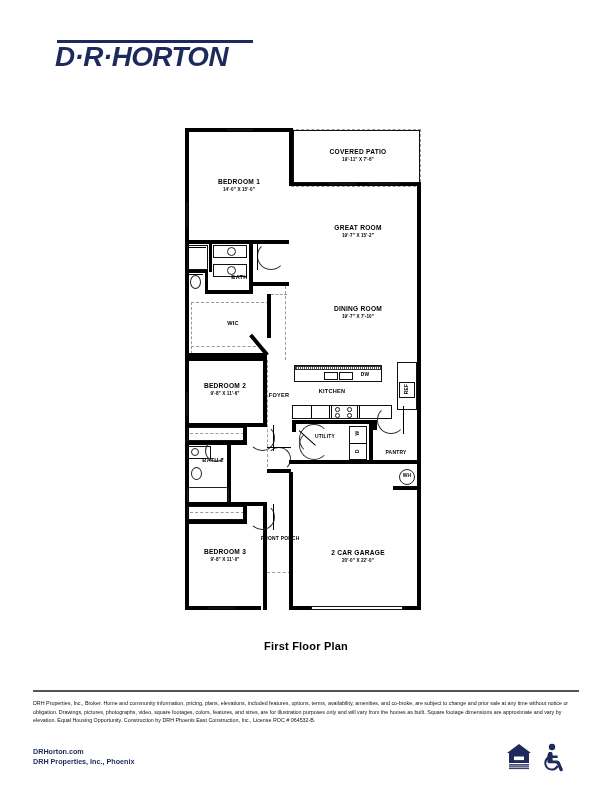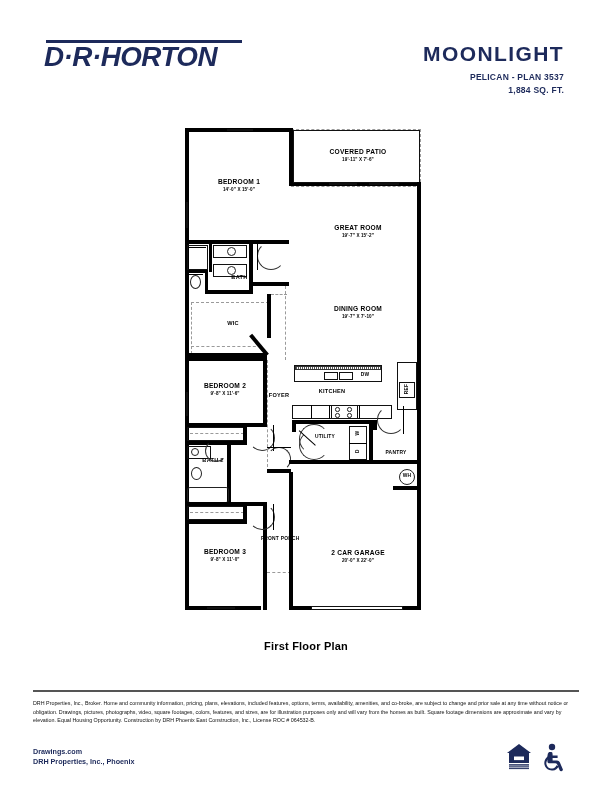--- a/index.html
+++ b/index.html
@@ -9,21 +9,21 @@
     background:#ffffff;
     font-family:"Liberation Sans", sans-serif;
     color:#000;
     overflow:hidden;
     position:relative;
   }
   .page{position:relative;width:612px;height:792px;}
 
   
   .header{position:absolute;left:0;top:0;width:612px;height:115px;}
-  .logo{position:absolute;left:44px;top:40px;width:210px;}
+  .logo{position:absolute;left:55px;top:40px;width:210px;}
   .logo-rule{width:196px;height:2.5px;background:#1d2a5b;margin:0 0 1px 2px;}
   .logo-word{
     font-family:"Liberation Sans", sans-serif;
     font-weight:bold;font-style:italic;
     font-size:27px;letter-spacing:-0.5px;
     color:#1d2a5b;line-height:1;
     transform:scaleX(1.03);transform-origin:left center;
     white-space:nowrap;
   }
   .logo-tag{
@@ -91,25 +91,20 @@
 
 <div class="page">
 
   <div class="header">
 
     <div class="logo">
       <div class="logo-rule"></div>
       <div class="logo-word">D·R·HORTON</div>
     </div>
 
-    <div class="title-block">
-      <div class="plan-name">MOONLIGHT</div>
-      <div class="plan-sub">PELICAN - PLAN 3537</div>
-      <div class="plan-sub" style="margin-top:1px;">1,884 SQ. FT.</div>
-    </div>
   </div>
 
   <div class="plan-wrap">
     <div class="plan">
 
       <div class="dash-h" style="left:110px;top:5px;width:130px;"></div>
       <div class="dash-v" style="left:239px;top:5px;height:58px;"></div>
       <div class="dash-h" style="left:110px;top:62px;width:130px;"></div>
 
       <div class="w" style="left:4px;top:4px;width:108px;height:4px;"></div>
@@ -333,21 +328,21 @@
     </div>
 
     <div class="caption">First Floor Plan</div>
   </div>
 
   <div class="footer">
     <div class="rule"></div>
     <div class="disclaimer">DRH Properties, Inc., Broker. Home and community information, pricing, plans, elevations, included features, options, terms, availability, amenities, and co-broke, are subject to change and prior sale at any time without notice or obligation. Drawings, pictures, photographs, video, square footages, colors, features, and sizes, are for illustration purposes only and will vary from the homes as built. Square footage dimensions are approximate and vary by elevation. Equal Housing Opportunity. Construction by DRH Phoenix East Construction, Inc., License ROC # 064532-B.</div>
 
     <div class="brand">
-      <div>Drawings.com</div>
+      <div>DRHorton.com</div>
       <div>DRH Properties, Inc., Phoenix</div>
     </div>
 
     <div class="marks">
       <svg width="76" height="30" viewBox="0 0 76 30">
 
         <g fill="#1d2a5b">
           <path d="M14 2 L26 11 L24 11 L24 21 L4 21 L4 11 L2 11 Z M7 13 L21 13 L21 19 L7 19 Z" fill="#1d2a5b"></path>
           <rect x="9" y="14.5" width="10" height="3.6" fill="#ffffff"></rect>
           <rect x="4" y="22.2" width="20" height="1.4"></rect>

